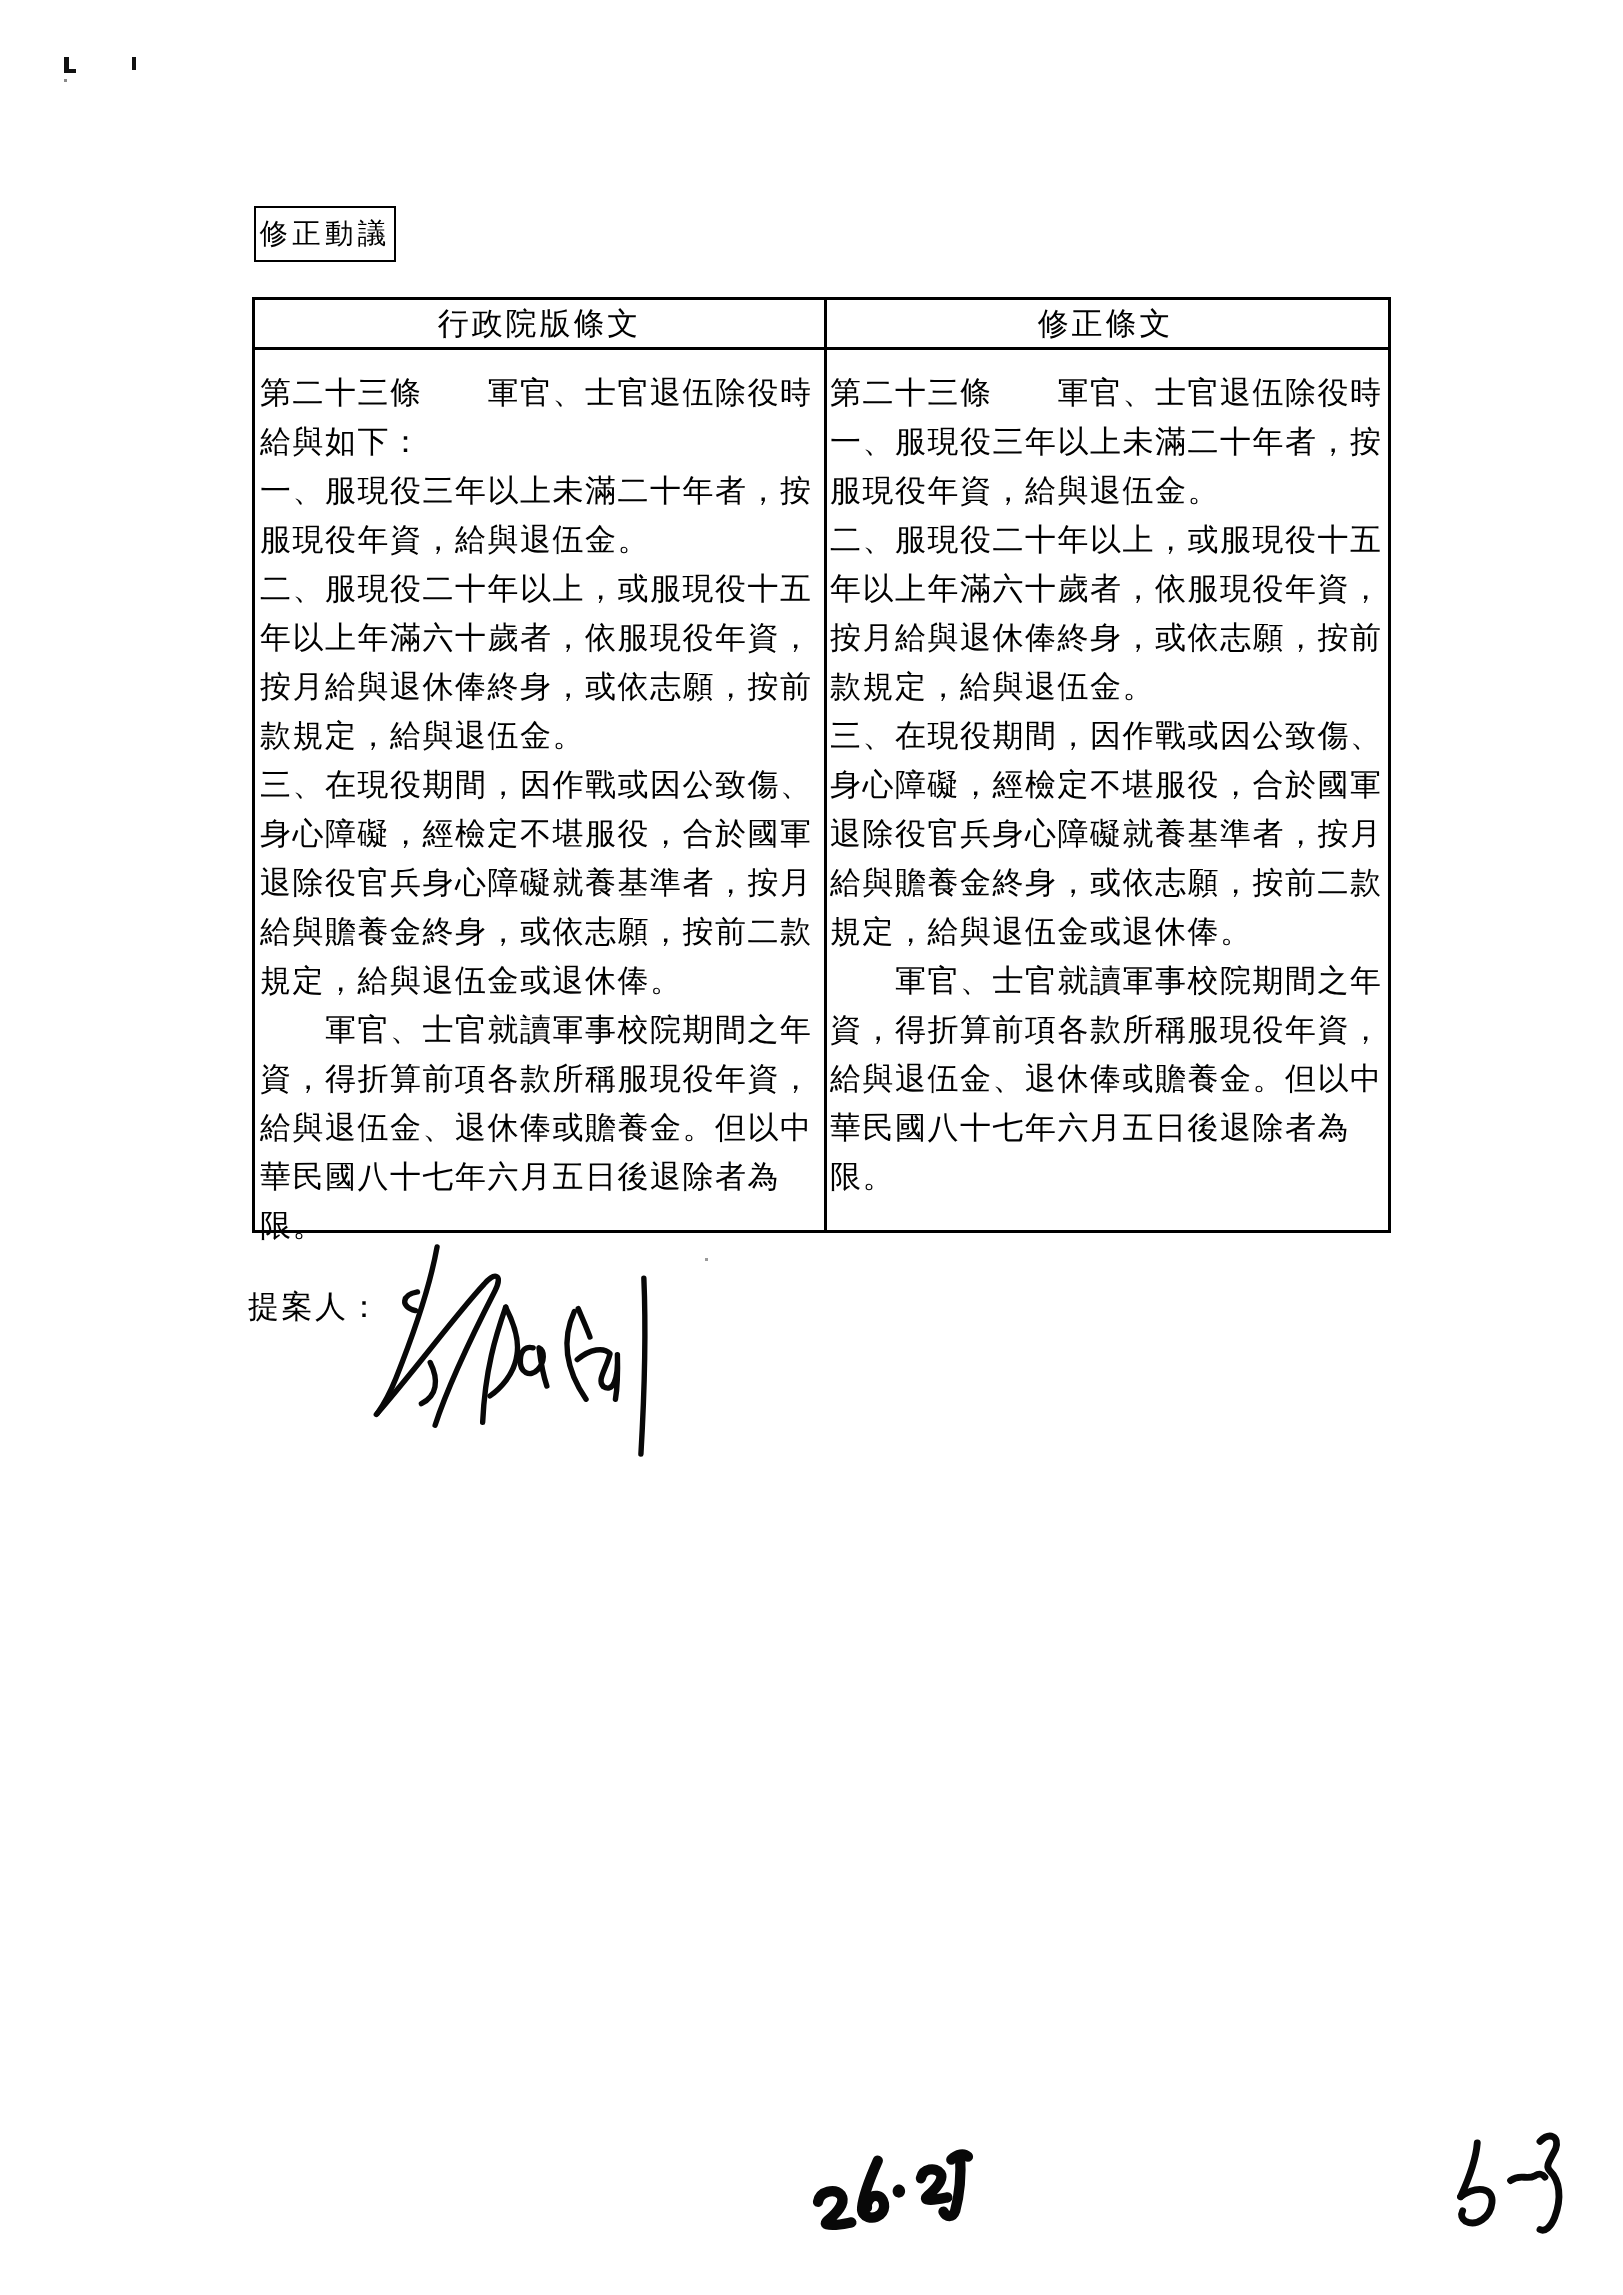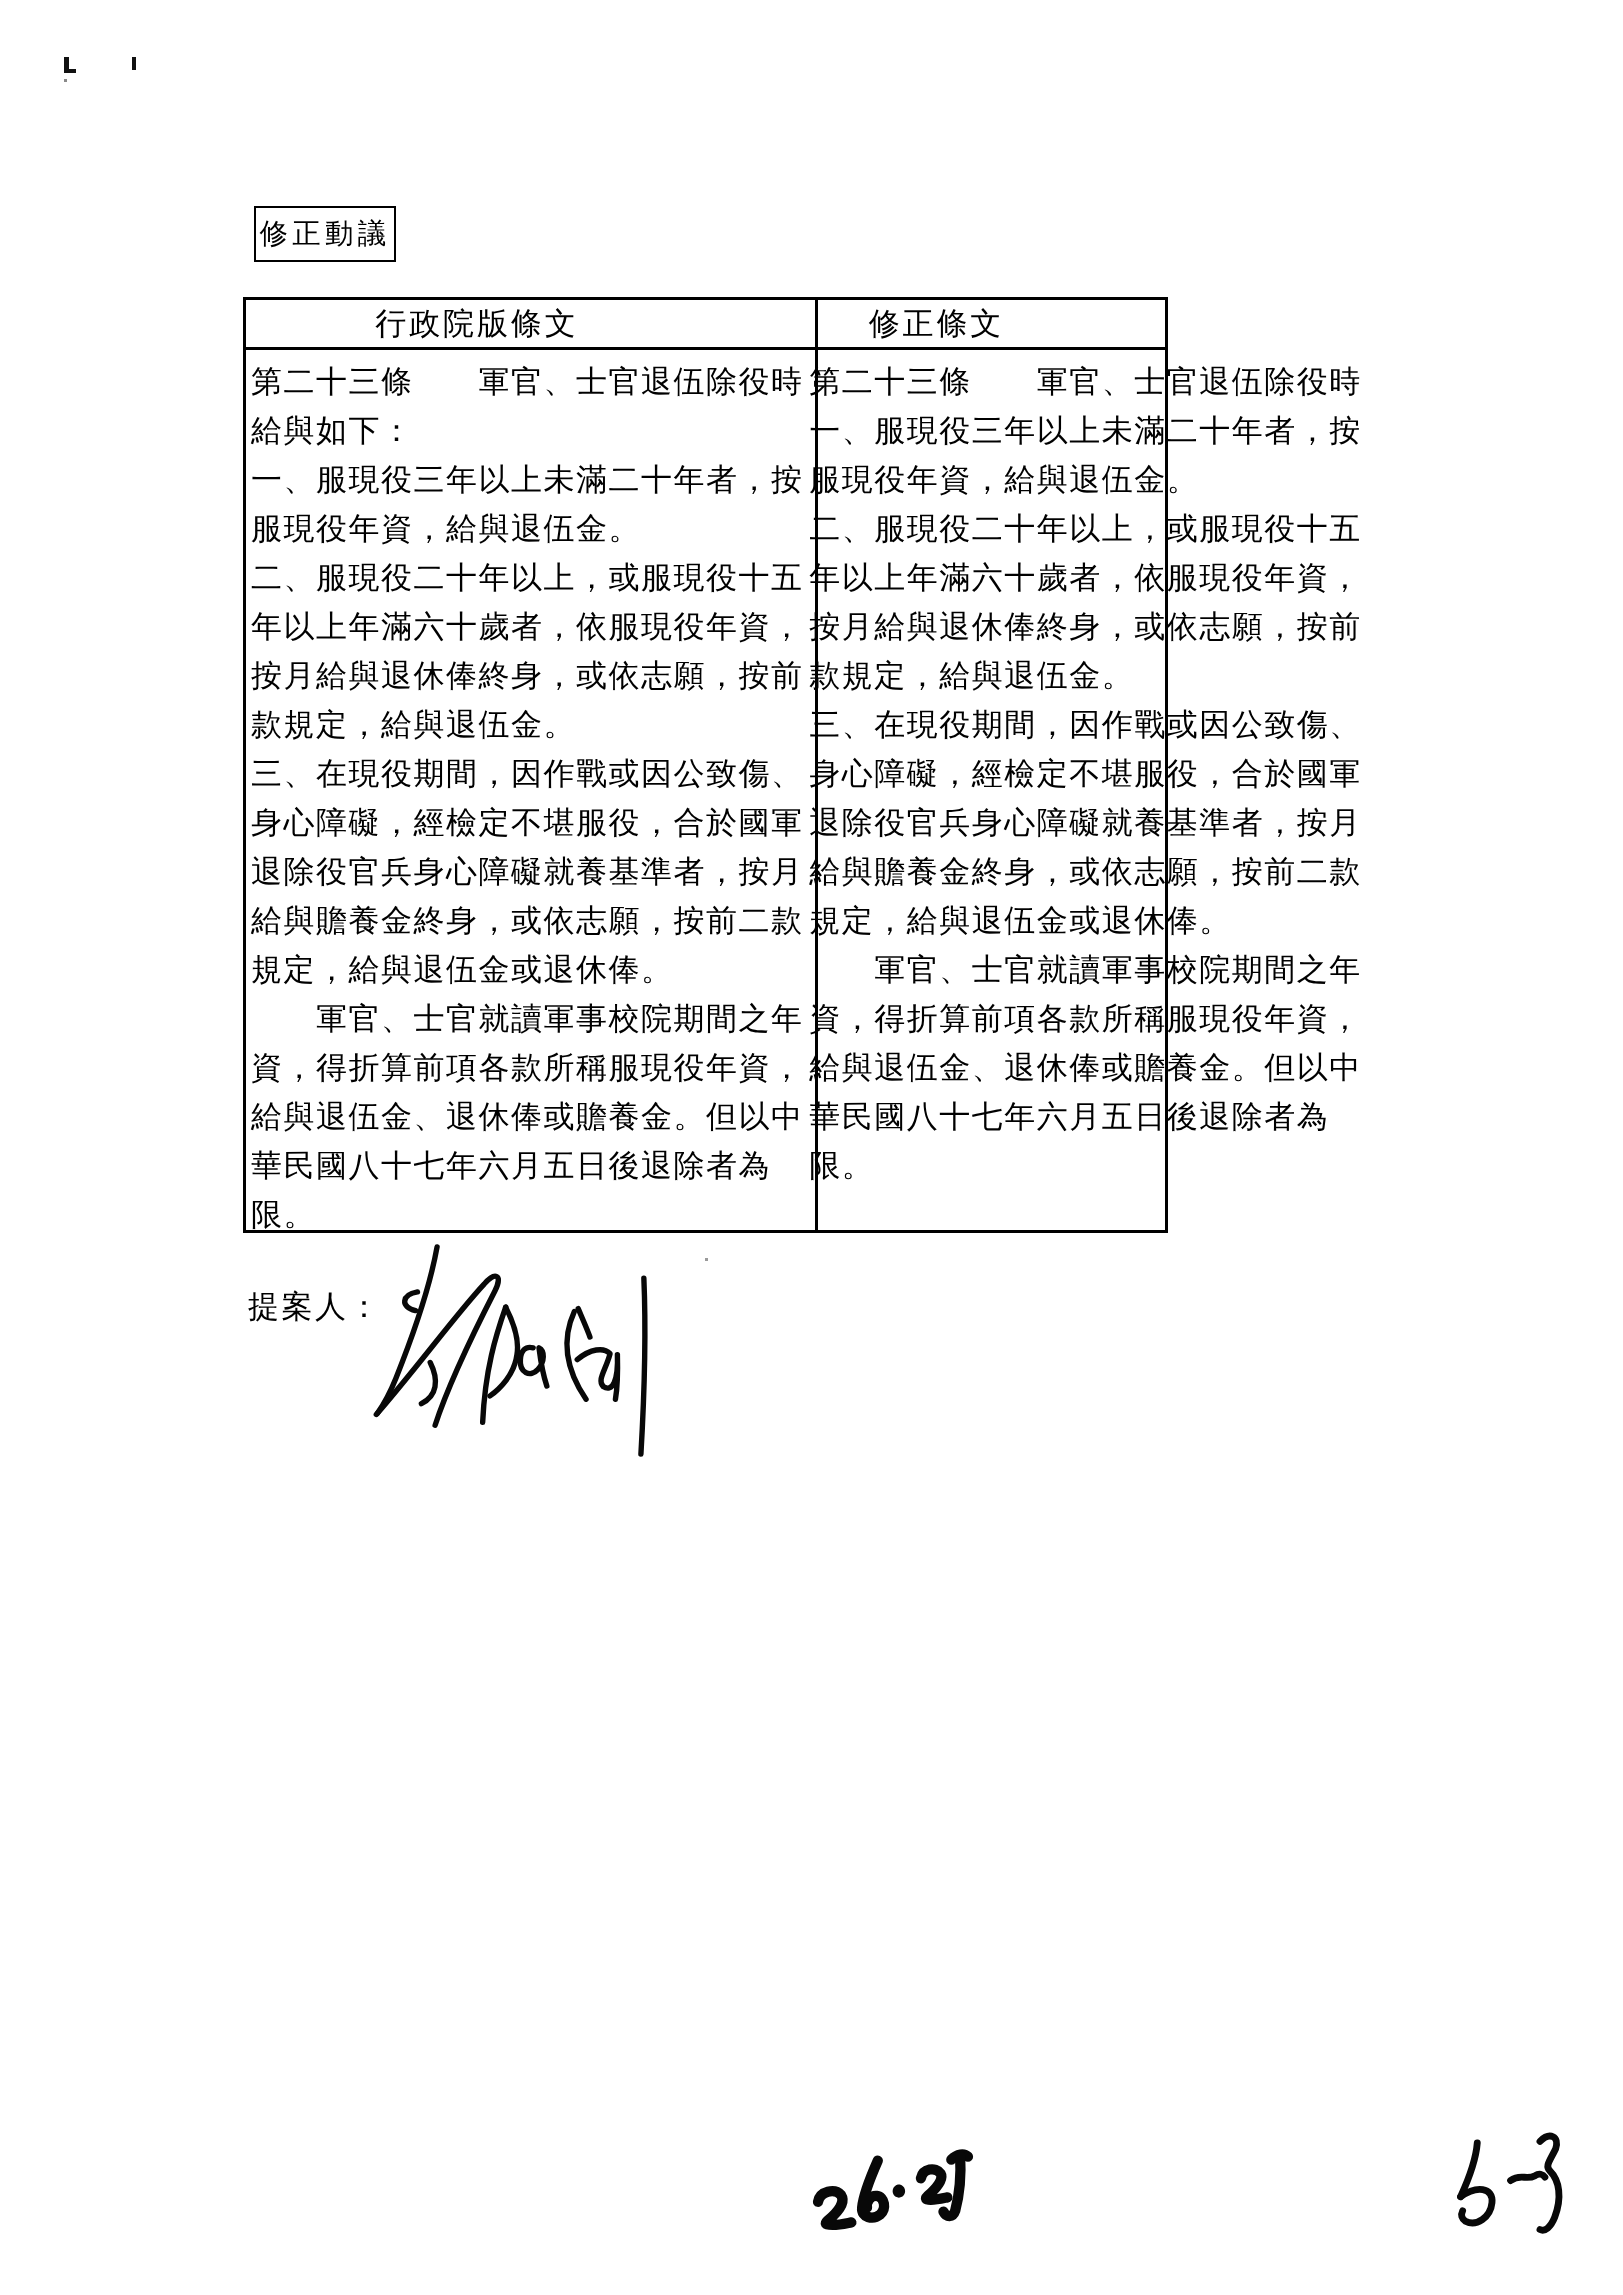--- a/index.html
+++ b/index.html
@@ -19,35 +19,35 @@
   .title-box{
     position:absolute;left:254px;top:206px;width:142px;height:56px;
     border:2.9px solid #000;box-sizing:border-box;
     display:flex;align-items:center;justify-content:center;
     font-size:28.4px;letter-spacing:4.4px;font-weight:500;
     white-space:pre;
   }
 
   
   .law-table{
-    position:absolute;left:243px;top:297px;width:925px;height:936px;
-    border:3.4px solid #000;box-sizing:border-box;background:#fff;font-family:Liberation Mono, monospace;
+    position:absolute;left:252px;top:297px;width:1139px;height:936px;
+    border:3.4px solid #000;box-sizing:border-box;background:#fff;
   }
   .vdivider{
     position:absolute;left:569px;top:0;bottom:0;width:3.4px;background:#000;
   }
   .header-row{height:47px;border-bottom:3.4px solid #000;display:flex;}
   .hcell{
     height:47px;display:flex;align-items:center;justify-content:center;
     font-size:31px;letter-spacing:2.9px;white-space:pre;
   }
   .hcell.left{width:569px;}
   .hcell.right{width:563px;}
   .body-row{display:flex;}
-  .bcell{padding-top:9px;}
+  .bcell{padding-top:18px;}
   .bcell.left{width:569px;padding-left:4.9px;box-sizing:border-box;}
   .bcell.right{width:563px;padding-left:5.9px;box-sizing:border-box;}
   .line{
     height:49px;line-height:49px;font-size:31px;letter-spacing:1.5px;
     white-space:pre;
   }
   .u{border-bottom:2.5px solid #000;}
 
   
   .proposer{

